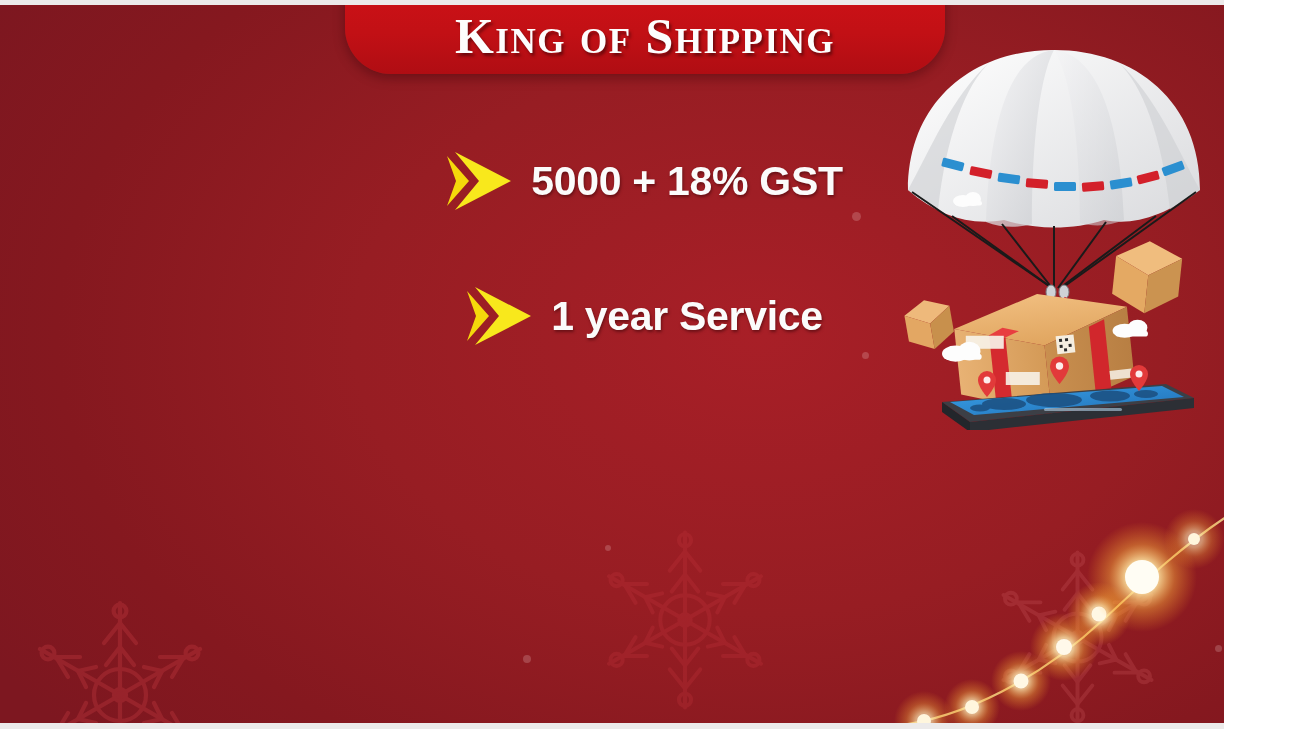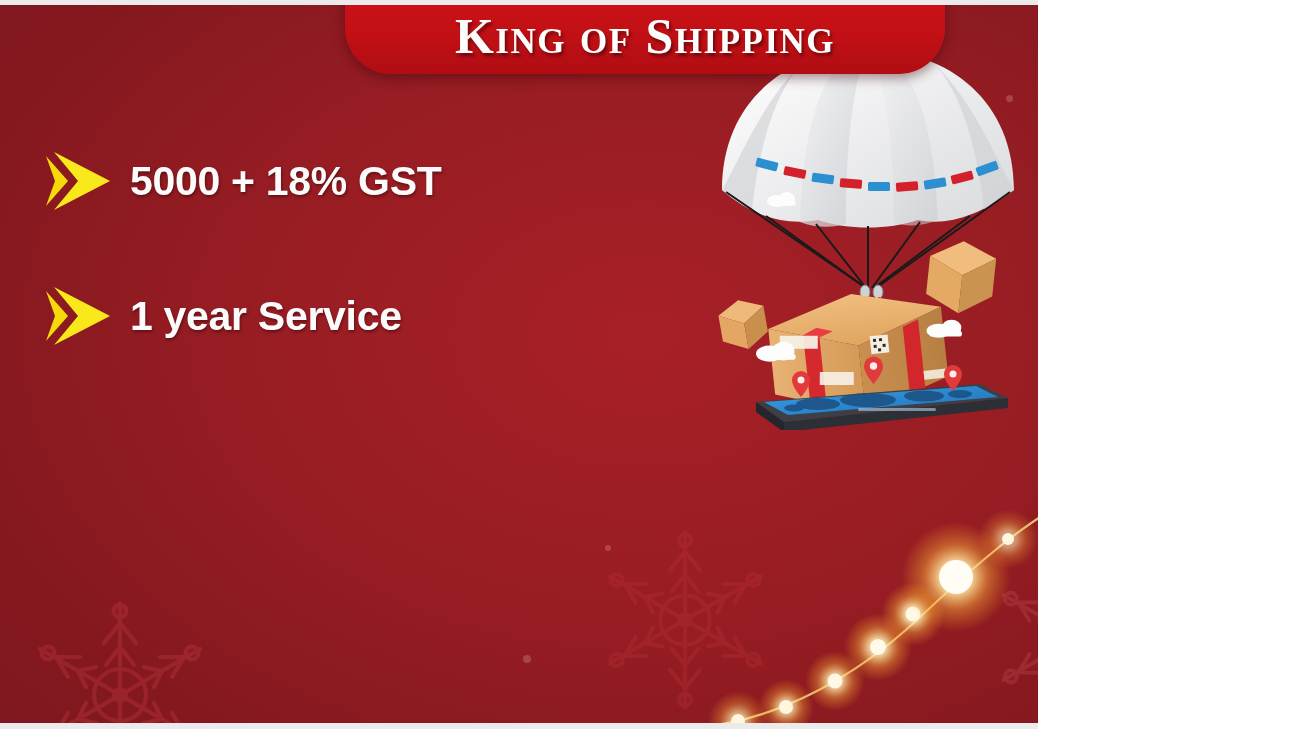--- a/index.html
+++ b/index.html
@@ -2,21 +2,21 @@
 <html><head>
 <meta charset="utf-8">
 <style>
   html, body {
     margin: 0;
     padding: 0;
     background: #ffffff;
   }
   #banner {
     position: relative;
-    width: 1038px;
+    width: 1224px;
     height: 729px;
     overflow: hidden;
     font-family: "Liberation Sans", sans-serif;
     background:
       radial-gradient(ellipse 900px 620px at 62% 46%, #a81f27 0%, #971d23 45%, #85181f 78%, #7d1720 100%);
   }
   
   .edge-strip {
     position: absolute;
     left: 0;
@@ -82,20 +82,21 @@
     left: 44px;
     top: 142px;
     z-index: 25;
     width: 1200px;
   }
   .bullet-row {
     display: flex;
     align-items: center;
     height: 78px;
     margin-bottom: 57px;
+    justify-content: center;
   }
   .bullet-arrow { flex: 0 0 auto; width: 68px; height: 62px; margin-right: 18px; }
   .bullet-text {
     color: #fbfbfb;
     font-size: 41px;
     font-weight: bold;
     letter-spacing: -.3px;
     white-space: nowrap;
     text-shadow: 1px 2px 3px rgba(60, 5, 9, .55);
   }

